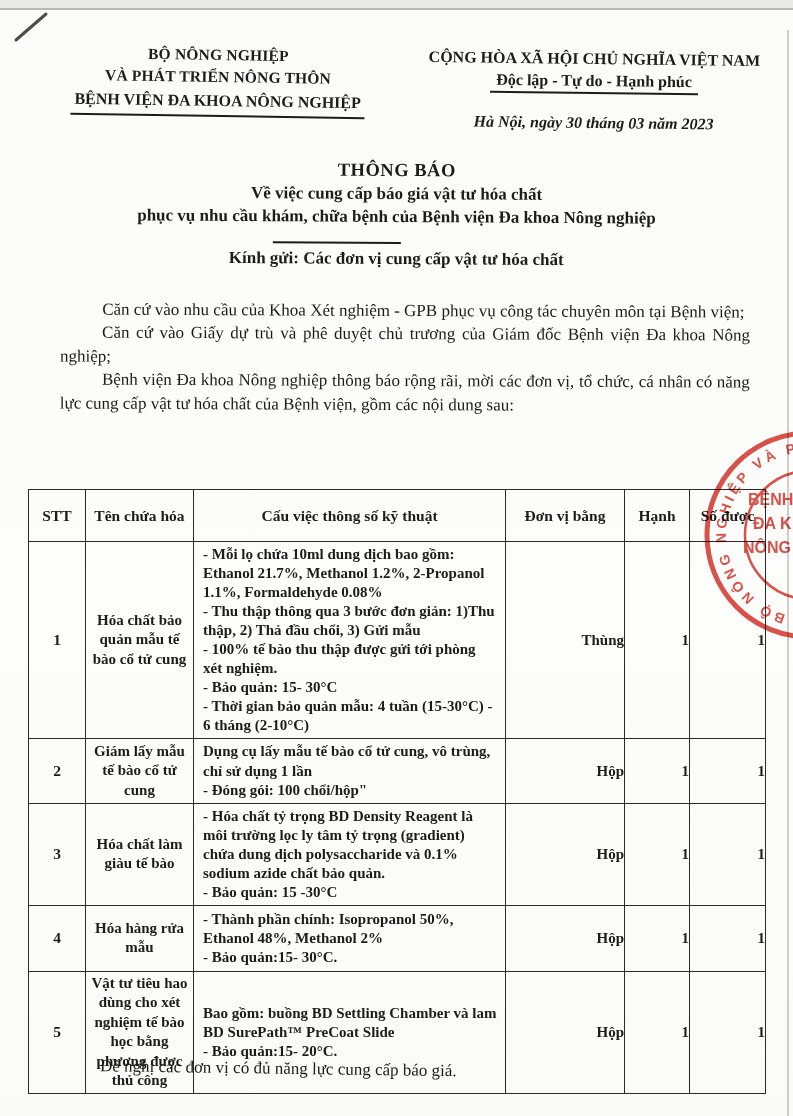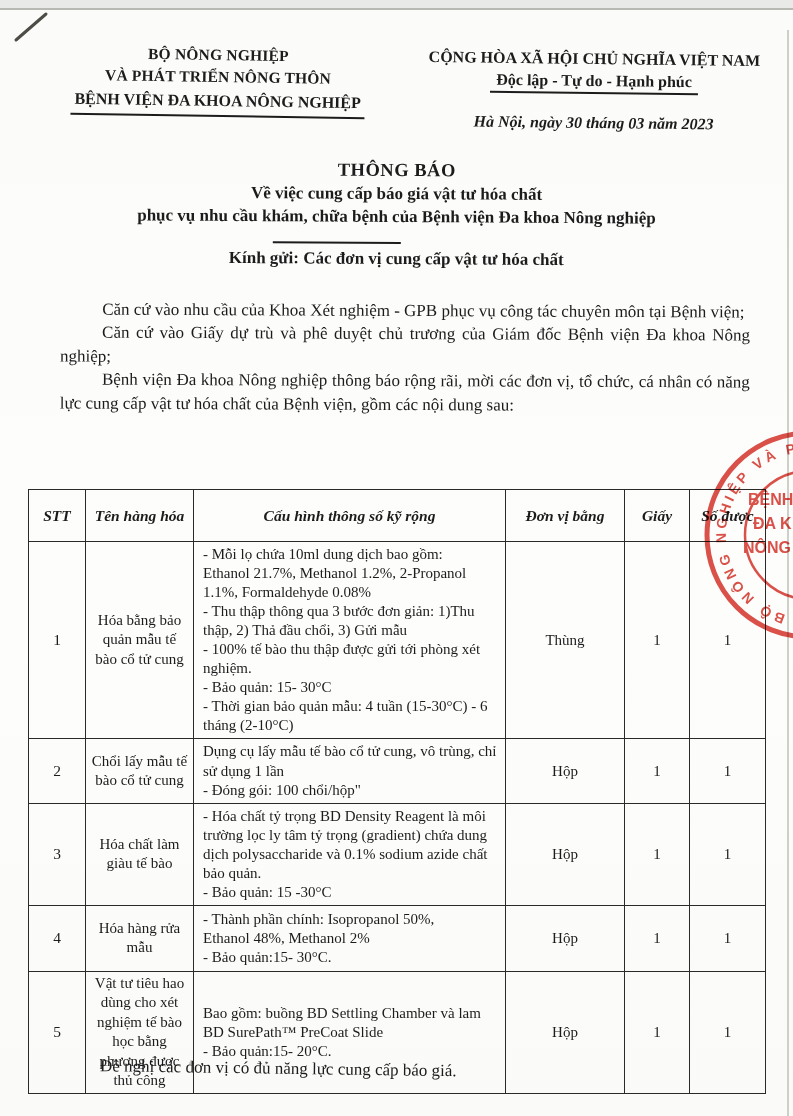--- a/index.html
+++ b/index.html
@@ -41,26 +41,26 @@
   .salutation { font-size:17px; font-weight:bold; margin-top:22px; }
 
   .body-text { position:absolute; left:60px; top:291px; width:690px; transform:rotate(0.25deg); }
   .body-text p { font-size:17px; line-height:1.38; text-align:justify; text-indent:42px; }
 
   table.doc {
     position:absolute; left:28px; top:481px; width:737px;
     border-collapse:collapse; table-layout:fixed;
     font-size:15px;
   }
-  table.doc th, table.doc td { border:1.6px solid #2a2a28; vertical-align:middle; }
-  table.doc th { font-weight:bold; font-size:15.5px; text-align:center; padding:4px 2px; height:52px;font-style:italic; }
+  table.doc th, table.doc td { border:1.6px solid #2a2a28; vertical-align:middle;font-weight:bold; }
+  table.doc th { font-weight:bold; font-size:15.5px; text-align:center; padding:4px 2px; height:52px; }
   td.c-stt   { text-align:center; font-size:15.5px; }
   td.c-name  { text-align:center; padding:2px 5px; line-height:1.3; }
   td.c-spec  { padding:3px 8px 3px 9px; line-height:1.27; white-space:pre-line; text-align:left; }
-  td.c-unit, td.c-group, td.c-qty { text-align:center; }
+  td.c-unit, td.c-group, td.c-qty { text-align:right; }
   tr.r1 { height:188px; } tr.r2 { height:64px; } tr.r3 { height:90px; }
   tr.r4 { height:66px; }  tr.r5 { height:103px; }
 
   .footer-line { position:absolute; left:60px; top:1052px; width:620px;
                  font-size:17px; text-indent:40px; transform:rotate(0.8deg); }
 
   .stamp { position:absolute; left:693px; top:411px; width:232px; height:232px;
            opacity:.88; mix-blend-mode:multiply; pointer-events:none; }
   .stamp text { fill:#d6392f; font-family:"Liberation Sans","DejaVu Sans",sans-serif; font-weight:bold; }
 </style>
@@ -108,44 +108,44 @@
       <col style="width:57px">
         <col style="width:108px">
         <col style="width:312px">
       <col style="width:119px">
         <col style="width:65px">
         <col style="width:76px">
     </colgroup>
     <thead>
       <tr>
         <th>STT</th>
-        <th>Tên hàng hóa</th>
-        <th>Cấu hình thông số kỹ rộng</th>
+        <th>Tên chứa hóa</th>
+        <th>Cấu việc thông số kỹ thuật</th>
         <th>Đơn vị bằng</th>
-        <th>Giấy</th>
+        <th>Hạnh</th>
         <th>Số được</th>
       </tr>
     </thead>
     <tbody>
       <tr class="r1">
         <td class="c-stt">1</td>
-        <td class="c-name">Hóa bằng bảo quản mẫu tế bào cổ tử cung</td>
+        <td class="c-name">Hóa chất bảo quản mẫu tế bào cổ tử cung</td>
         <td class="c-spec">- Mỗi lọ chứa 10ml dung dịch bao gồm:
 Ethanol 21.7%,  Methanol 1.2%, 2-Propanol 1.1%, Formaldehyde 0.08%
 - Thu thập thông qua 3 bước đơn giản: 1)Thu thập, 2) Thả đầu chổi, 3) Gửi mẫu
 - 100% tế bào thu thập được gửi tới phòng xét nghiệm.
 - Bảo quản: 15- 30°C
 - Thời gian bảo quản mẫu: 4 tuần (15-30°C) - 6 tháng (2-10°C)</td>
         <td class="c-unit">Thùng</td>
         <td class="c-group">1</td>
         <td class="c-qty">1</td>
       </tr>
       <tr class="r2">
         <td class="c-stt">2</td>
-        <td class="c-name">Chổi lấy mẫu tế bào cổ tử cung</td>
+        <td class="c-name">Giám lấy mẫu tế bào cổ tử cung</td>
         <td class="c-spec">Dụng cụ lấy mẫu tế bào cổ tử cung, vô trùng, chỉ sử dụng 1 lần
 - Đóng gói: 100 chổi/hộp"</td>
         <td class="c-unit">Hộp</td>
         <td class="c-group">1</td>
         <td class="c-qty">1</td>
       </tr>
       <tr class="r3">
         <td class="c-stt">3</td>
         <td class="c-name">Hóa chất làm giàu tế bào</td>
         <td class="c-spec">- Hóa chất tỷ trọng BD Density Reagent là môi trường lọc ly tâm tỷ trọng (gradient) chứa dung dịch polysaccharide và 0.1% sodium azide chất bảo quản.

